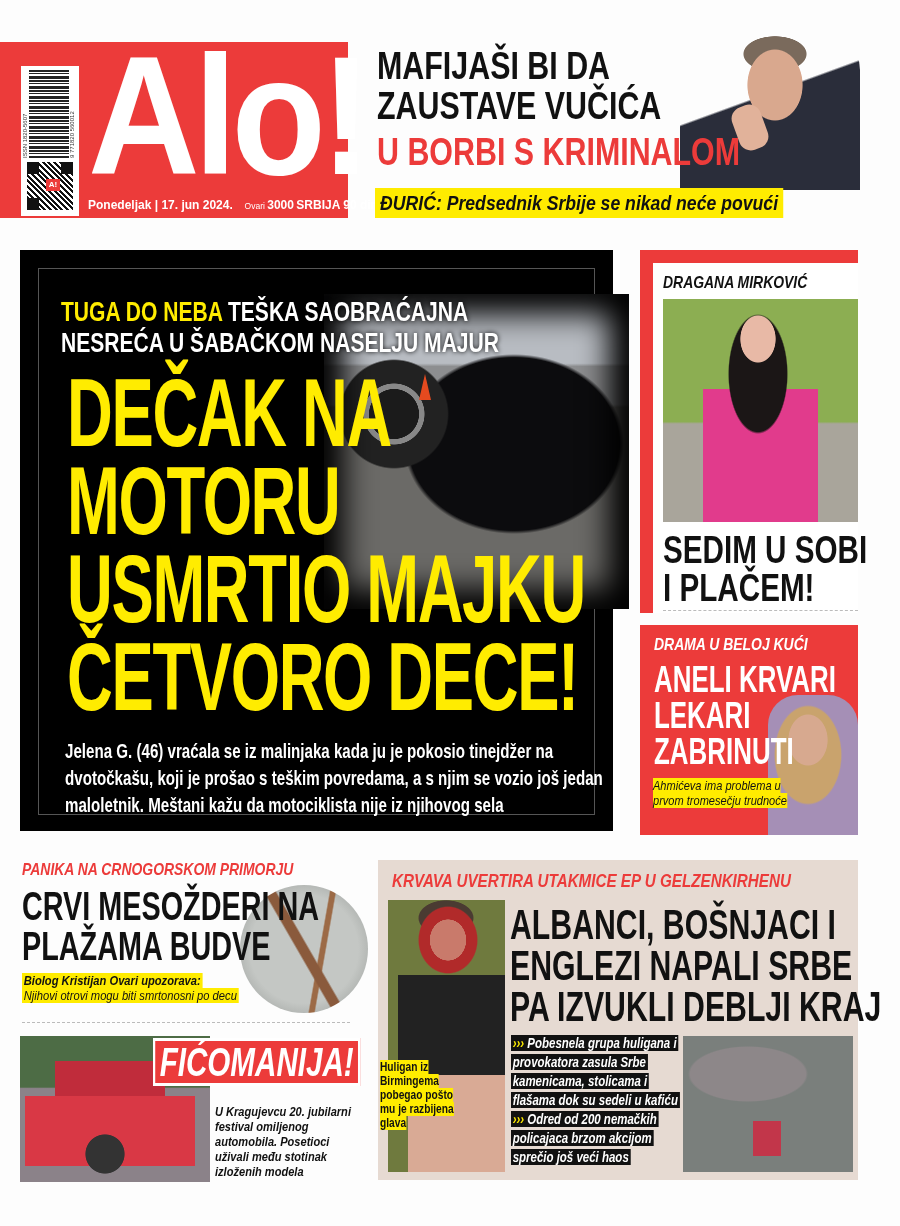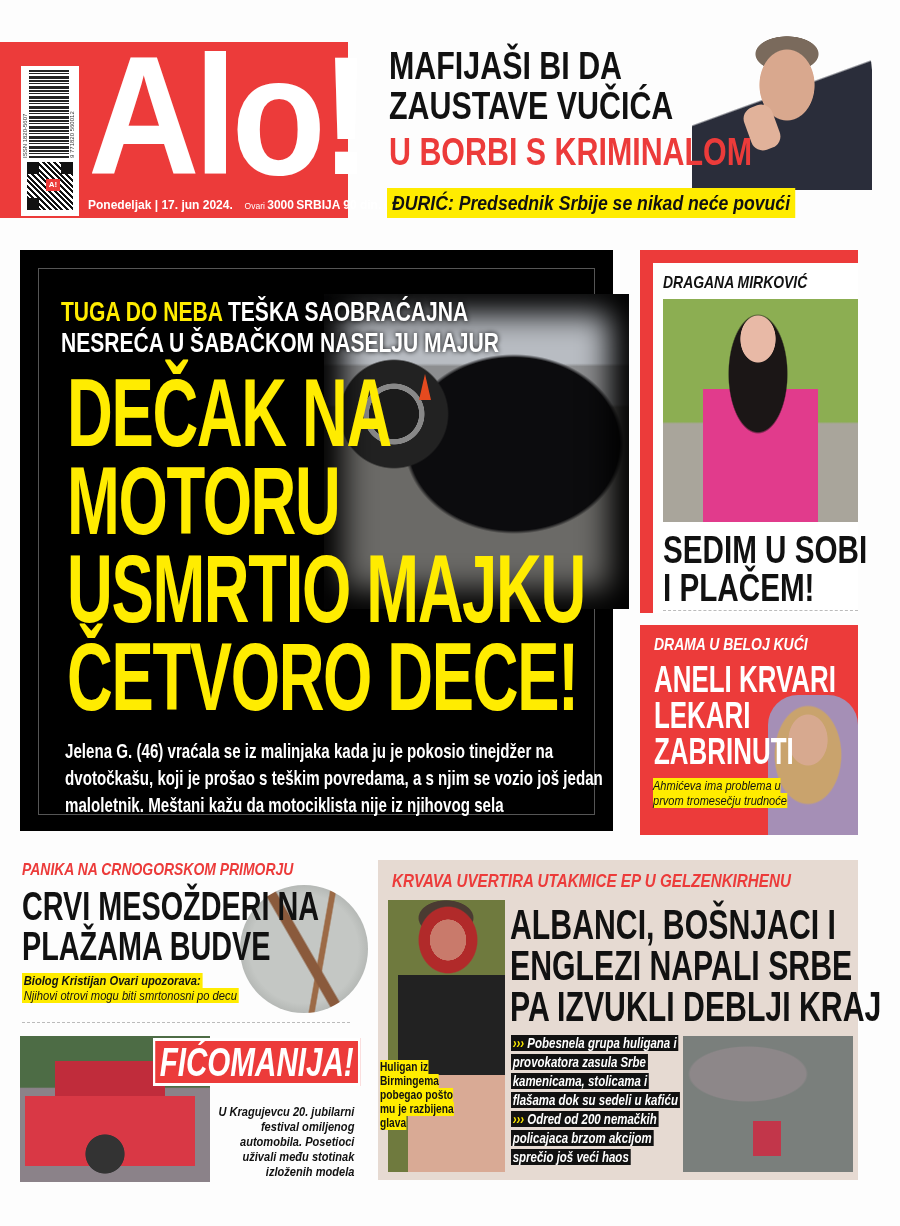--- a/index.html
+++ b/index.html
@@ -20,21 +20,21 @@
       linear-gradient(#111,#111) 34px 0/12px 12px no-repeat,
       linear-gradient(#111,#111) 0 36px/12px 12px no-repeat,
       repeating-linear-gradient(45deg, #111 0 2px, #fff 2px 4px);
   }
   #qr-badge { left: 19px; top: 17px; width: 14px; height: 12px; background: #ec3b3a; color: #fff; font-size: 8px; font-weight: 700; text-align: center; line-height: 12px; }
   #logo { left: 88px; top: -6px; height: 160px; font-size: 168px; font-weight: 900; color: #fff; line-height: 160px; letter-spacing: -6px; transform: scaleX(0.92); transform-origin: left; }
   #date-line { left: 88px; top: 156px; font-size: 8.5px; color: #fff; white-space: nowrap; }
   #date-line b { font-size: 12px; margin-top: 22px; }
 
   
-  #top-story { left: 387px; top: 30px; width: 490px; height: 195px; text-decoration: underline; }
+  #top-story { left: 375px; top: 30px; width: 490px; height: 195px; text-decoration: underline; }
   #vucic { left: 305px; top: 0; width: 180px; height: 160px;
     background: radial-gradient(ellipse 28px 36px at 95px 55px, #d9a88e 0 97%, transparent 100%),
                 radial-gradient(ellipse 32px 18px at 95px 24px, #7a6a5c 0 97%, transparent 100%),
                 linear-gradient(160deg, transparent 0 42%, #2a2d3a 43%);
     border-radius: 40px 40px 0 0; }
   #vucic-hand { left: 360px; top: 75px; width: 30px; height: 45px; background: #e1b29a; border-radius: 12px; transform: rotate(-20deg); }
   #top-h1 { left: 2px; top: 16px; font-size: 38px; line-height: 40px; color: #111; font-weight: 900; white-space: nowrap; transform: scaleX(0.8); transform-origin: left; }
   #top-h2 { left: 2px; top: 56px; font-size: 38px; line-height: 40px; color: #111; font-weight: 900; white-space: nowrap; transform: scaleX(0.8); transform-origin: left; }
   #top-h3 { left: 2px; top: 102px; font-size: 38px; line-height: 40px; color: #ec3b3a; font-weight: 900; white-space: nowrap; transform: scaleX(0.8); transform-origin: left; }
   #top-sub { left: 0; top: 158px; height: 30px; background: #ffec00; padding: 0 6px; font-size: 21px; font-style: italic; font-weight: 700; color: #111; line-height: 30px; white-space: nowrap; transform: scaleX(0.84); transform-origin: left; }
@@ -91,21 +91,21 @@
       linear-gradient(60deg, transparent 46%, #8a5a3c 47% 52%, transparent 53%),
       linear-gradient(100deg, transparent 60%, #9c6a46 61% 64%, transparent 65%),
       radial-gradient(circle at 50% 50%, #c4c7c4 0 60%, #8e928f 100%); }
   #crvi-h1 { left: 12px; top: 36px; font-size: 40px; line-height: 40px; font-weight: 900; color: #111; white-space: nowrap; transform: scaleX(0.72); transform-origin: left; }
   #crvi-h2 { left: 12px; top: 76px; font-size: 40px; line-height: 40px; font-weight: 900; color: #111; white-space: nowrap; transform: scaleX(0.72); transform-origin: left; }
   #crvi-sub { left: 12px; top: 123px; font-size: 13px; line-height: 15px; font-style: italic; color: #111; transform: scaleX(0.86); transform-origin: left; white-space: nowrap; }
   #crvi-sub div { display: inline-block; background: #ffec00; padding: 0 2px; }
   #crvi-rule { left: 12px; top: 172px; width: 328px; border-top: 1px dashed #bbb; }
 
   
-  #fico { left: 20px; top: 1036px; width: 340px; height: 146px; text-align: right; }
+  #fico { left: 20px; top: 1036px; width: 340px; height: 146px; }
   #fico-photo { left: 0; top: 0; width: 190px; height: 146px;
     background:
       radial-gradient(ellipse 20px 20px at 85px 118px, #333 0 96%, transparent 100%),
       linear-gradient(#d93845,#d93845) 5px 60px/170px 70px no-repeat,
       linear-gradient(#c02c3b,#c02c3b) 35px 25px/110px 40px no-repeat,
       linear-gradient(180deg, #4d6c45 0 35%, #8b8289 36% 100%); }
   #fico-title { left: 133px; top: 2px; height: 48px; background: #ec3b3a; border: 3px solid #fff; padding: 0 6px; font-size: 40px; line-height: 42px; font-weight: 900; font-style: italic; color: #fff; white-space: nowrap; transform: scaleX(0.74); transform-origin: left; }
   #fico-body { left: 195px; top: 68px; width: 170px; font-size: 13.5px; line-height: 15px; font-style: italic; font-weight: 700; color: #111; transform: scaleX(0.82); transform-origin: left; }
 
   

